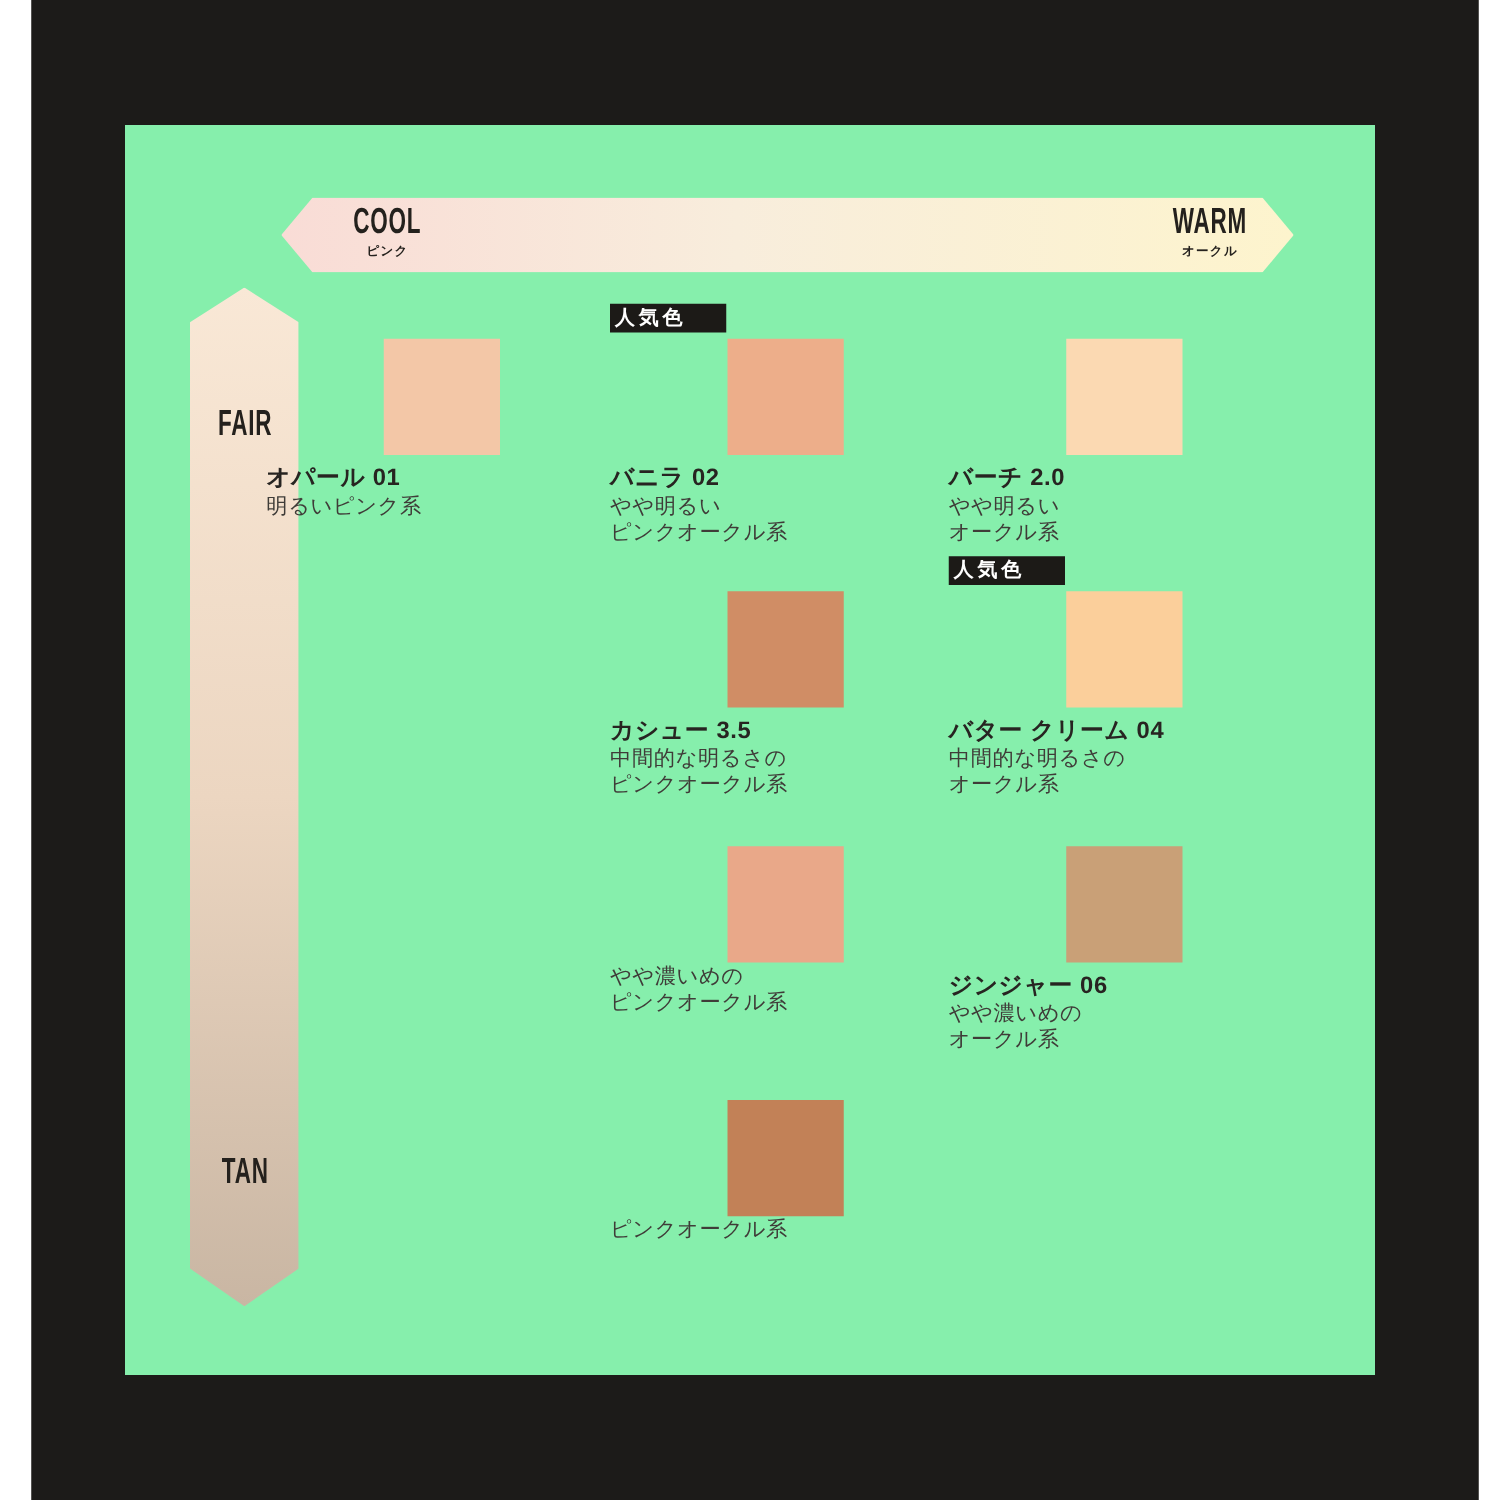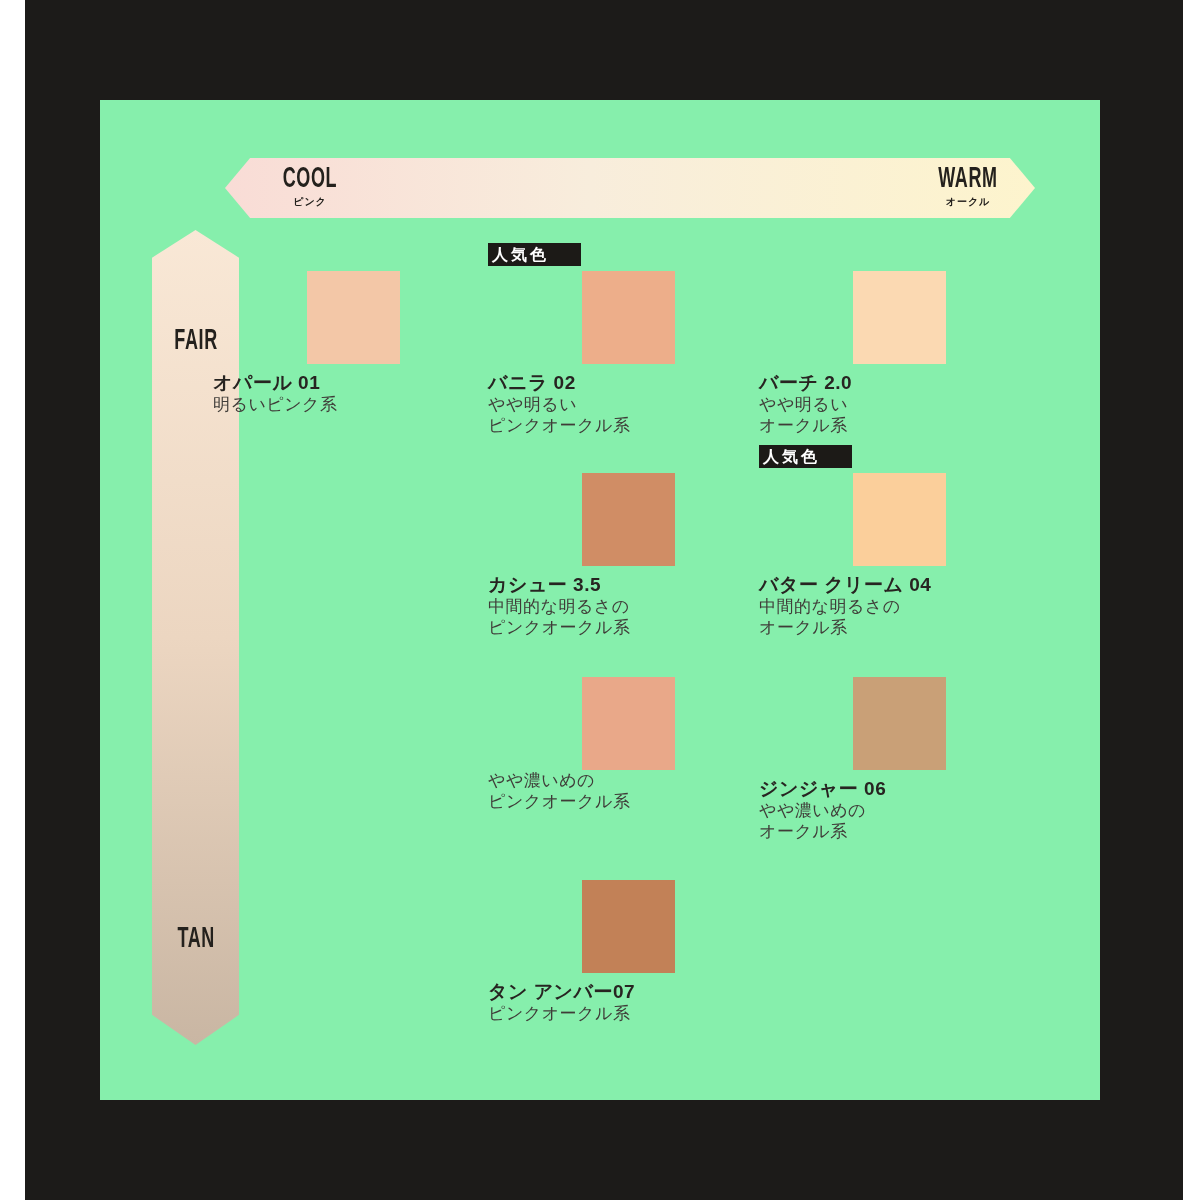--- a/index.html
+++ b/index.html
@@ -128,18 +128,17 @@
       <div class="shade-name">ジンジャー 06</div>
       <div class="shade-desc">やや濃いめの</div>
       <div class="shade-desc">オークル系</div>
     </div>
 
     <div class="cell r4 c2 badge-hidden">
       <div class="badge-row">
         <span class="badge" style="background-color: rgb(28, 26, 23);">人気色</span>
       </div>
       <div class="swatch" style="background-color: rgb(194, 129, 87);"></div>
-      <div class="shade-name">タン アンバー07</div>
       <div class="shade-desc">ピンクオークル系</div>
     </div>
 
   </div>
 </div>
 
 </body></html>

